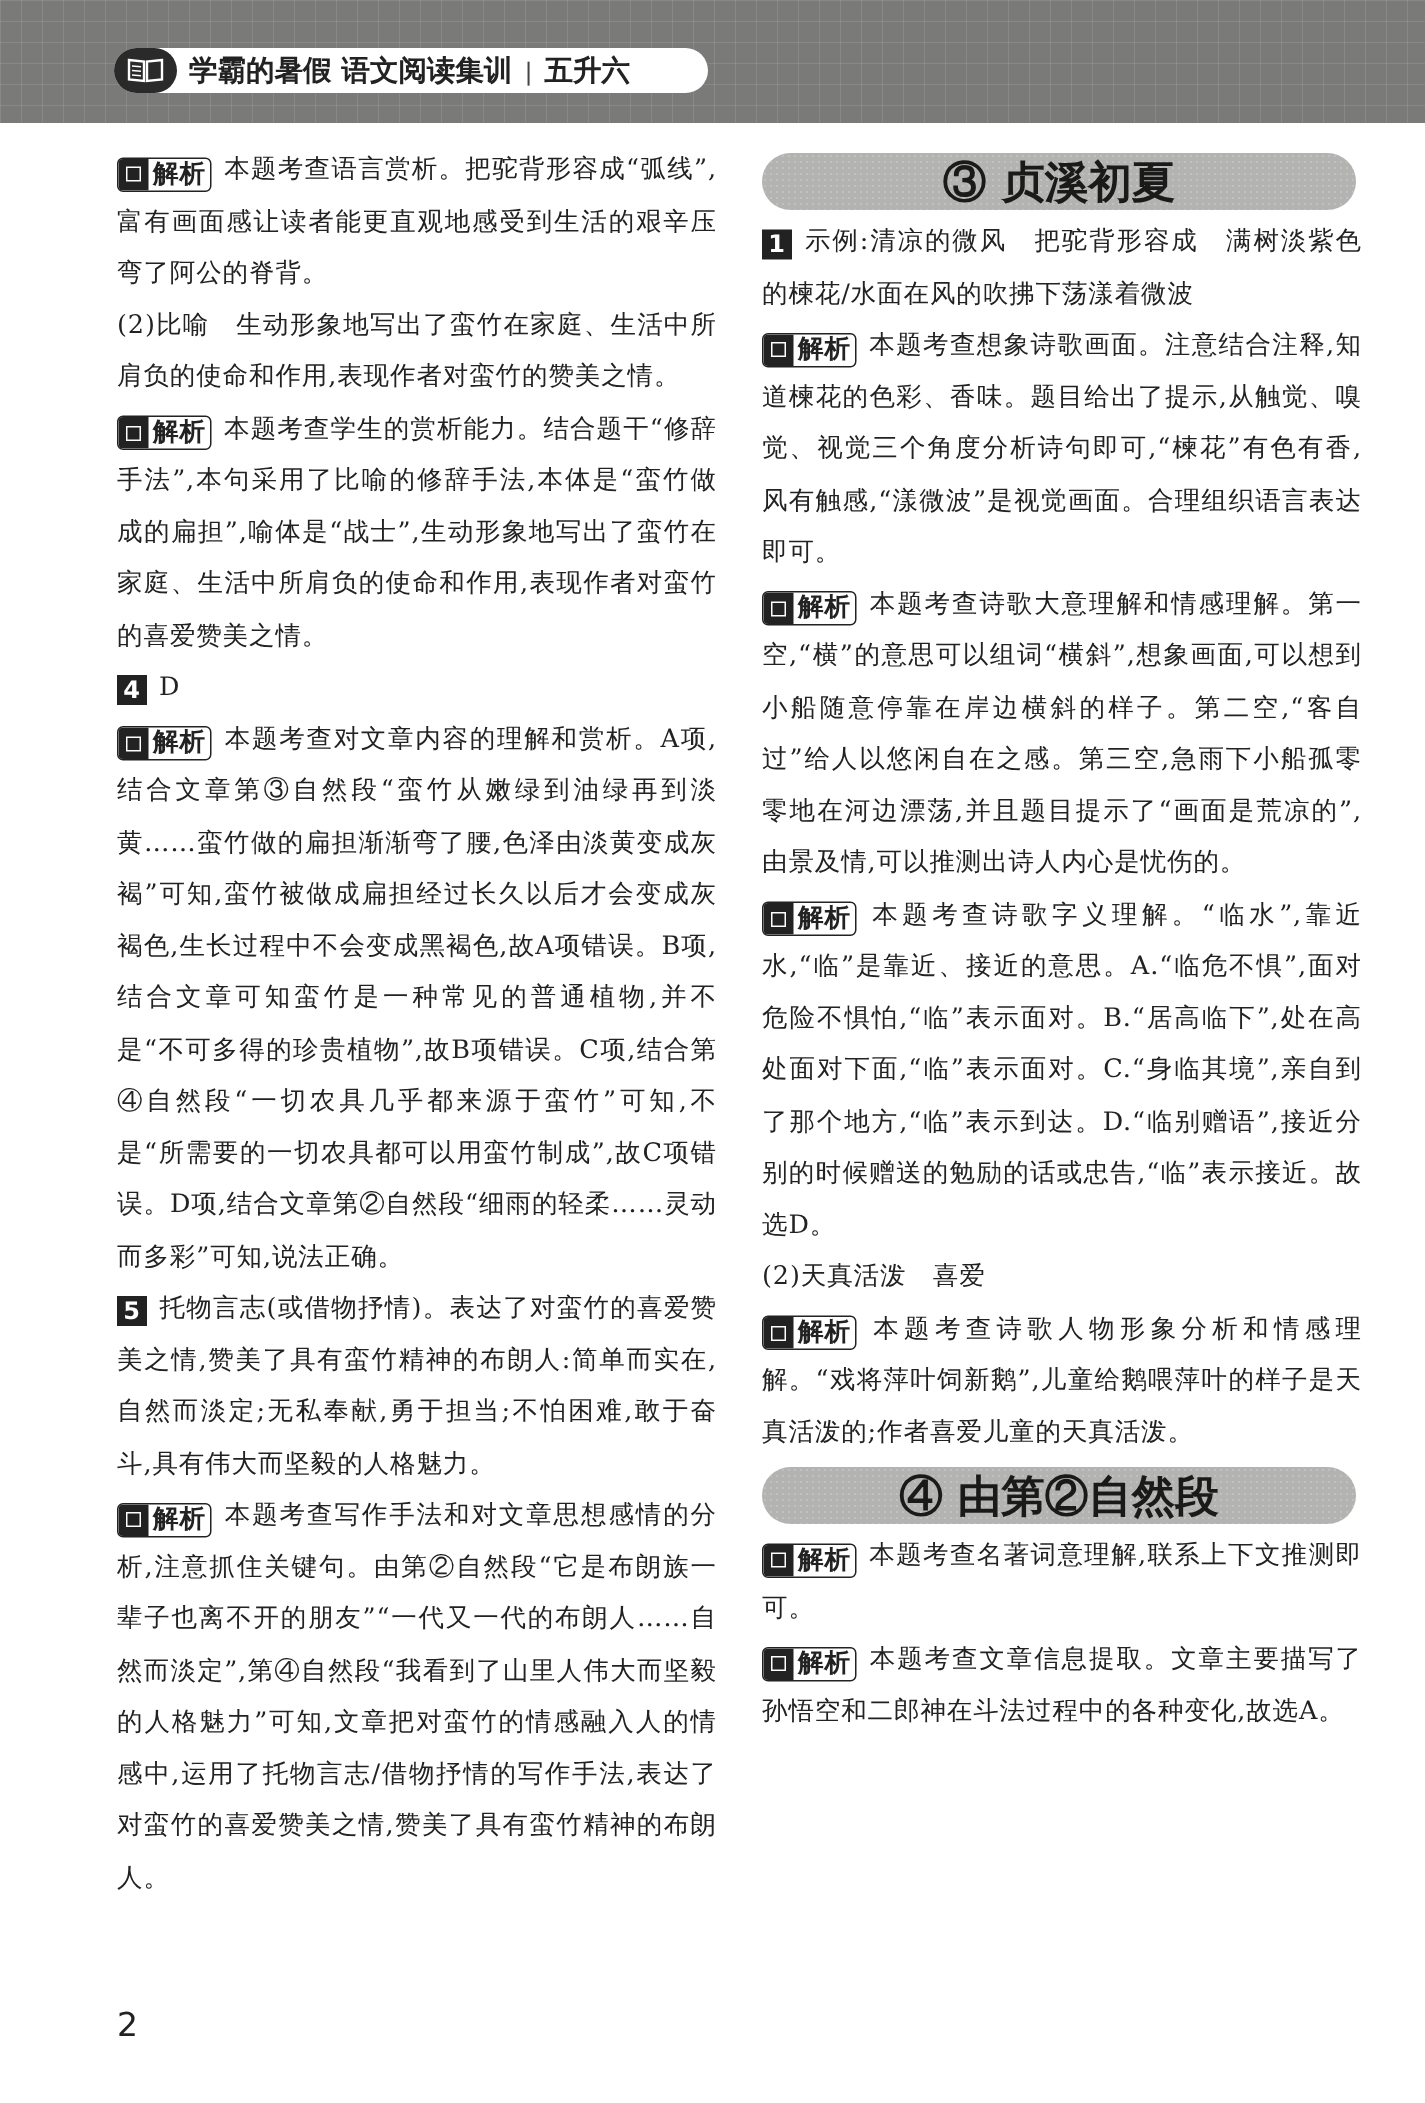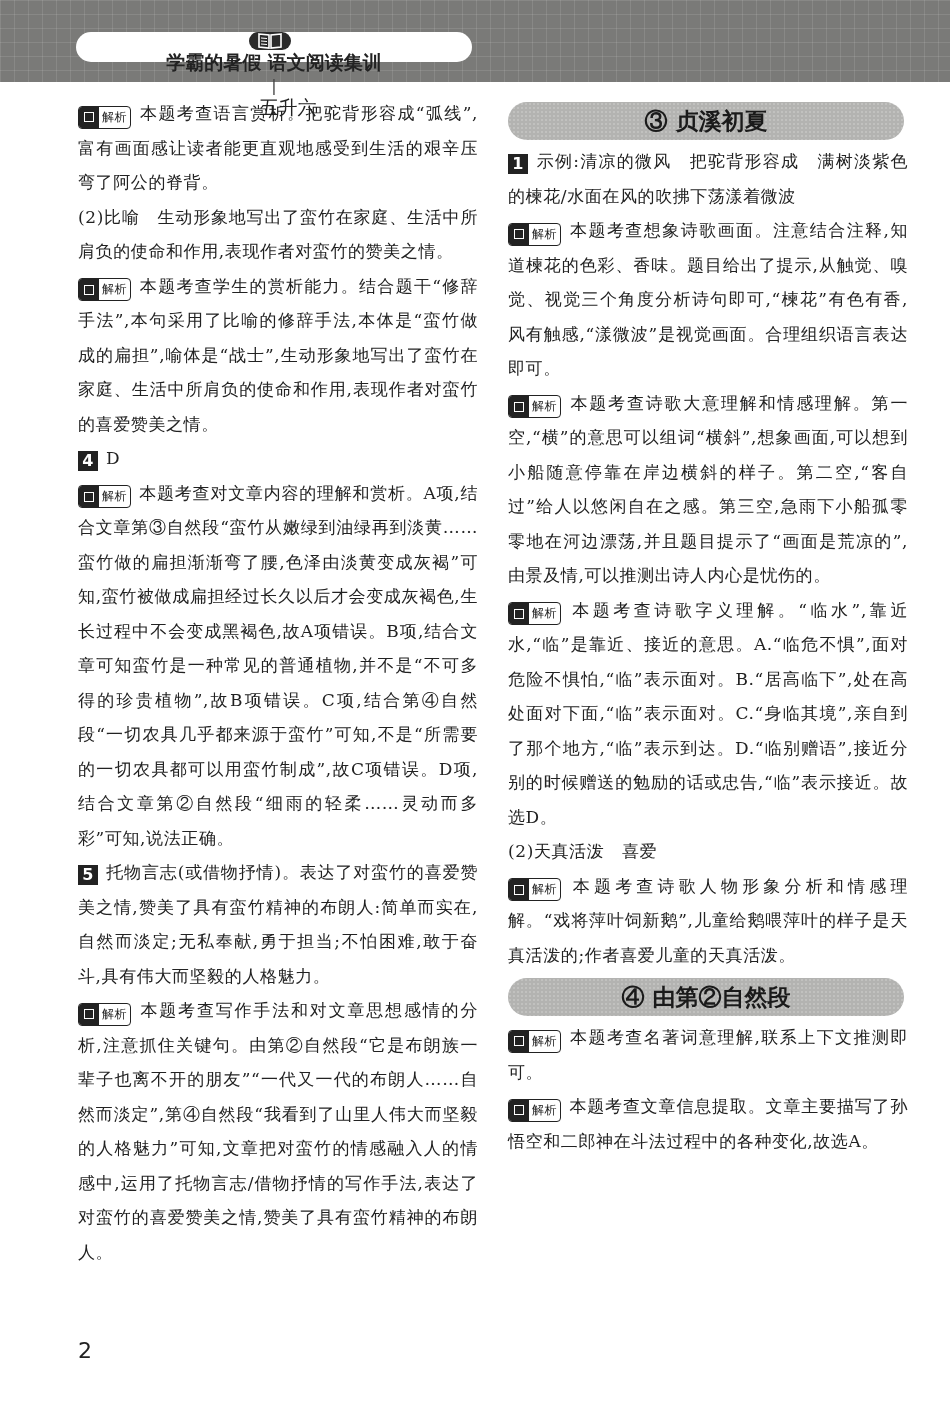--- a/index.html
+++ b/index.html
@@ -15,29 +15,29 @@
     background-image:
       linear-gradient(rgba(255,255,255,0.10) 1px, transparent 1px),
       linear-gradient(90deg, rgba(255,255,255,0.10) 1px, transparent 1px);
     background-size: 14px 14px;
   }
   .header-pill {
     position: absolute; left: 76px; top: 32px; width: 396px; height: 30px;
     background: #fff; border-radius: 15px;
     display: flex; align-items: center;
     font-family: "DejaVu Sans", "Liberation Sans", sans-serif;
-    font-weight: bold; font-size: 19px; color: #222; flex-direction: column;
+    font-weight: bold; font-size: 19px; color: #222;
   }
   .book-icon {
     width: 42px; height: 30px; background: #2a2a2a; border-radius: 15px;
     display: flex; align-items: center; justify-content: center; margin-right: 8px;
   }
   .header-title { letter-spacing: 0px; }
   .header-sep { margin: 0 8px; font-weight: normal; color: #444; font-size: 16px; }
-  .header-grade { font-weight: normal; margin-left: 28px; }
+  .header-grade { font-weight: bold; }
 
   .col { position: absolute; top: 96px; width: 400px; }
   .col-left { left: 78px; }
   .col-right { left: 508px; }
   .p {
     font-size: 17px; line-height: 34.5px; margin: 0; text-align: justify;
     letter-spacing: 0.6px;
   }
   .badge {
     display: inline-flex; align-items: center; height: 21px;
@@ -45,33 +45,33 @@
     vertical-align: -3px; overflow: hidden;
     font-family: "DejaVu Sans", "Liberation Sans", sans-serif;
   }
   .badge .b-ico {
     background: #222; width: 20px; height: 21px; display: flex;
     align-items: center; justify-content: center;
   }
   .badge .b-ico span {
     width: 10px; height: 10px; border: 1.5px solid #fff; display: block; box-sizing: border-box;
   }
-  .badge .b-txt { font-size: 12px; font-weight: normal; padding: 0 3px; color: #222; }
+  .badge .b-txt { font-size: 17px; font-weight: bold; padding: 0 3px; color: #222; }
   .num {
     display: inline-block; width: 20px; height: 20px; background: #222; color: #fff;
     font-family: "DejaVu Sans", "Liberation Sans", sans-serif; font-size: 16px; font-weight: bold;
     text-align: center; line-height: 20px; margin-right: 8px; vertical-align: -2px;
   }
   .section-title {
     height: 38px; margin: 6px 0 4px 0; border-radius: 19px; width: 396px;
     background: #b3b3b1;
     background-image: radial-gradient(rgba(255,255,255,0.18) 1px, transparent 1px);
     background-size: 4px 4px;
     text-align: center; line-height: 38px;
-    font-size: 23px; font-weight: bold; color: #1a1a1a;
+    font-size: 29px; font-weight: bold; color: #1a1a1a;
     font-family: "DejaVu Serif", "Liberation Serif", serif;
   }
   .page-number {
     position: absolute; left: 78px; top: 1338px;
     font-family: "DejaVu Sans", "Liberation Sans", sans-serif; font-size: 22px; color: #222;
   }
 </style>
 </head>
 <body>
 

